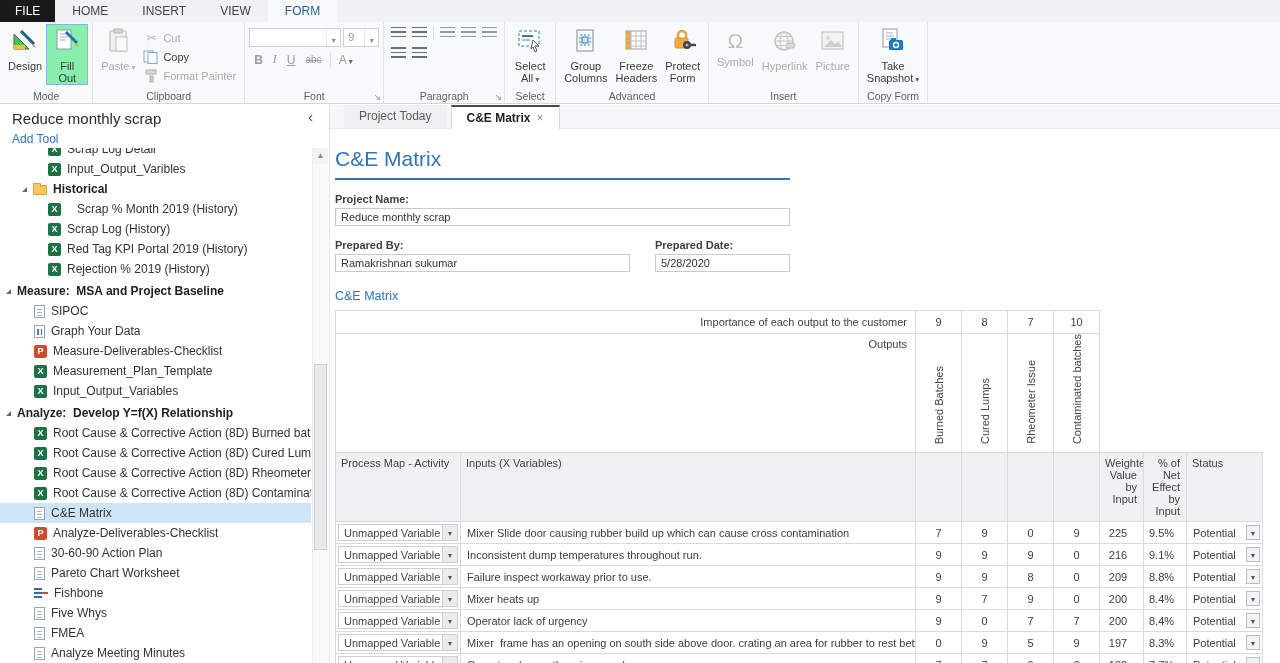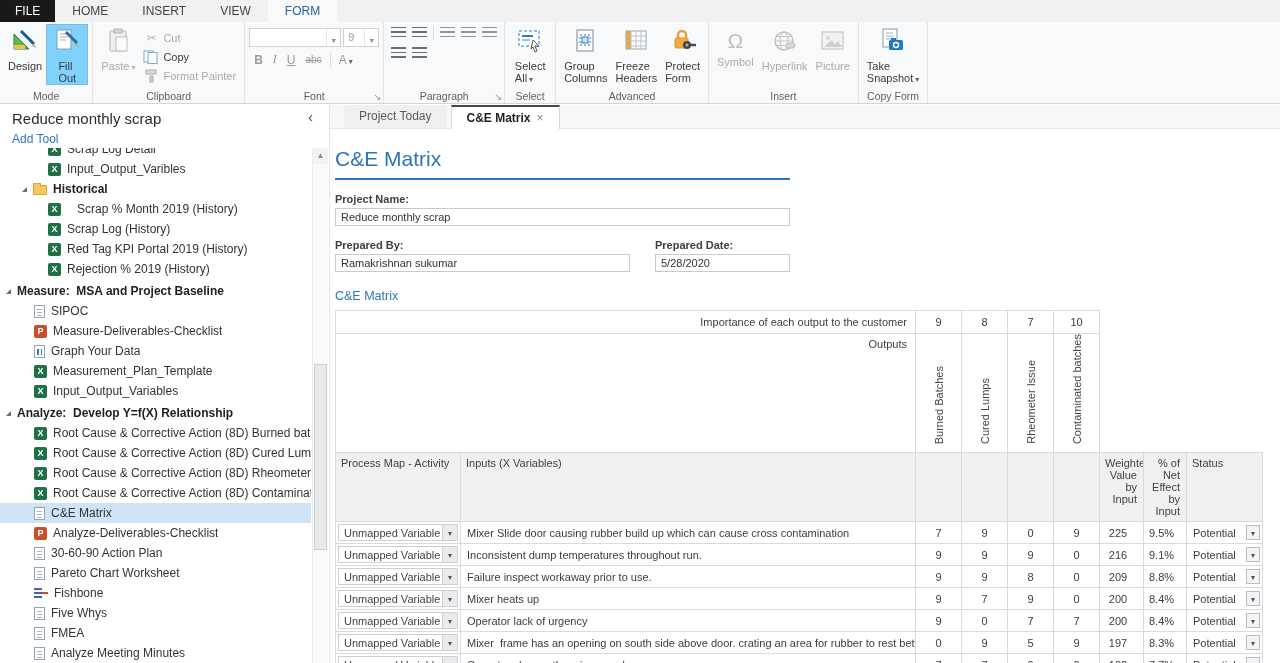--- a/index.html
+++ b/index.html
@@ -12,22 +12,22 @@
   .rtab { padding:0 17px; font-size:12px; line-height:22px; color:#444; cursor:default; }
   .rtab.file { background:#191919; color:#fff; padding:0 15px; }
   .rtab.active { background:#f8f9fa; color:#2565a3; }
 
   
   .ribbon-body { position:absolute; top:22px; left:0; right:0; height:82px; background:#f8f9fa; border-bottom:1px solid #d4d6d8; display:flex; }
   .rgroup { position:relative; border-right:1px solid #e2e3e5; padding:2px 4px 15px 4px; display:flex; align-items:flex-start; }
   .rgroup-label { position:absolute; bottom:1px; left:0; right:0; text-align:center; font-size:10.5px; color:#5f5f5f; }
   .launcher { position:absolute; right:2px; bottom:1px; font-size:9px; color:#8f8f8f; }
   .bigbtn { min-width:42px; display:flex; flex-direction:column; align-items:center; padding:3px 3px 0 3px; border:1px solid transparent; }
-  .bigbtn .blabel { margin-top:2px; font-size:11px; line-height:12px; text-align:left; color:#3a3a3a; }
-  .bigbtn.sel-on { background:#7dd3fc; border-color:#88b4dd; }
+  .bigbtn .blabel { margin-top:2px; font-size:11px; line-height:12px; text-align:center; color:#3a3a3a; }
+  .bigbtn.sel-on { background:#86efac; border-color:#88b4dd; }
   .bigbtn.disabled .blabel { color:#ababab; }
   .caret::after { content:"▾"; font-size:8px; color:#666; margin-left:2px; }
   .disabled .caret::after { color:#b5b5b5; }
   .smallcol { display:flex; flex-direction:column; justify-content:flex-start; margin-top:4px; }
   .smallbtn { display:flex; align-items:center; height:19px; font-size:11px; color:#3a3a3a; padding:0 4px; }
   .smallbtn.disabled { color:#ababab; }
   .smallbtn .sicon { margin-right:4px; display:inline-flex; width:16px; justify-content:center; }
   .cut-icon::before { content:"✂"; color:#b5b5b5; font-size:12px; }
   .fontgrp { display:flex; flex-direction:column; margin-top:4px; }
   .combo { display:flex; height:19px; border:1px solid #cdd2d7; background:#fff; }
@@ -365,22 +365,22 @@
     <div class="sb-tree">
         <div class="titem clip" style="padding-left: 48px;"><span class="ti ti-excel"></span><span class="tlabel">Scrap Log Detail</span></div>
         <div class="titem" style="padding-left: 48px;"><span class="ti ti-excel"></span><span class="tlabel">Input_Output_Varibles</span></div>
         <div class="titem" style="padding-left: 22px;"><span class="expander"></span><span class="ti ti-folder"></span><span class="tlabel b">Historical</span></div>
         <div class="titem" style="padding-left: 48px; gap: 10px;"><span class="ti ti-excel"></span><span class="tlabel">Scrap % Month 2019 (History)</span></div>
         <div class="titem" style="padding-left: 48px;"><span class="ti ti-excel"></span><span class="tlabel">Scrap Log (History)</span></div>
         <div class="titem" style="padding-left: 48px;"><span class="ti ti-excel"></span><span class="tlabel">Red Tag KPI Portal 2019 (History)</span></div>
         <div class="titem" style="padding-left: 48px;"><span class="ti ti-excel"></span><span class="tlabel">Rejection % 2019 (History)</span></div>
         <div class="titem sect" style="padding-left: 6px;"><span class="expander"></span><span class="tlabel b">Measure:  MSA and Project Baseline</span></div>
         <div class="titem" style="padding-left: 34px;"><span class="ti ti-doc"></span><span class="tlabel">SIPOC</span></div>
+        <div class="titem" style="padding-left: 34px;"><span class="ti ti-chart"></span><span class="tlabel">Graph Your Data</span></div>
         <div class="titem" style="padding-left: 34px;"><span class="ti ti-ppt"></span><span class="tlabel">Measure-Deliverables-Checklist</span></div>
-        <div class="titem" style="padding-left: 34px;"><span class="ti ti-chart"></span><span class="tlabel">Graph Your Data</span></div>
         <div class="titem" style="padding-left: 34px;"><span class="ti ti-excel"></span><span class="tlabel">Measurement_Plan_Template</span></div>
         <div class="titem" style="padding-left: 34px;"><span class="ti ti-excel"></span><span class="tlabel">Input_Output_Variables</span></div>
         <div class="titem sect" style="padding-left: 6px;"><span class="expander"></span><span class="tlabel b">Analyze:  Develop Y=f(X) Relationship</span></div>
         <div class="titem" style="padding-left: 34px;"><span class="ti ti-excel"></span><span class="tlabel">Root Cause &amp; Corrective Action (8D) Burned batches</span></div>
         <div class="titem" style="padding-left: 34px;"><span class="ti ti-excel"></span><span class="tlabel">Root Cause &amp; Corrective Action (8D) Cured Lumps</span></div>
         <div class="titem" style="padding-left: 34px;"><span class="ti ti-excel"></span><span class="tlabel">Root Cause &amp; Corrective Action (8D) Rheometer issues</span></div>
         <div class="titem" style="padding-left: 34px;"><span class="ti ti-excel"></span><span class="tlabel">Root Cause &amp; Corrective Action (8D) Contamination</span></div>
         <div class="titem sel" style="padding-left: 34px;"><span class="ti ti-doc"></span><span class="tlabel">C&amp;E Matrix</span></div>
         <div class="titem" style="padding-left: 34px;"><span class="ti ti-ppt"></span><span class="tlabel">Analyze-Deliverables-Checklist</span></div>
         <div class="titem" style="padding-left: 34px;"><span class="ti ti-doc"></span><span class="tlabel">30-60-90 Action Plan</span></div>

